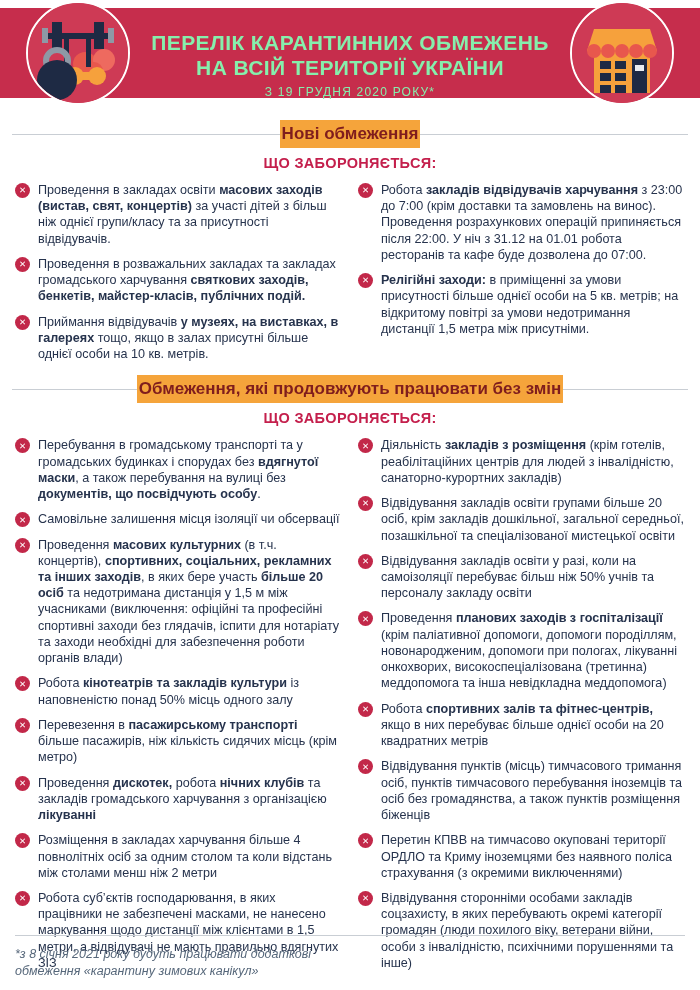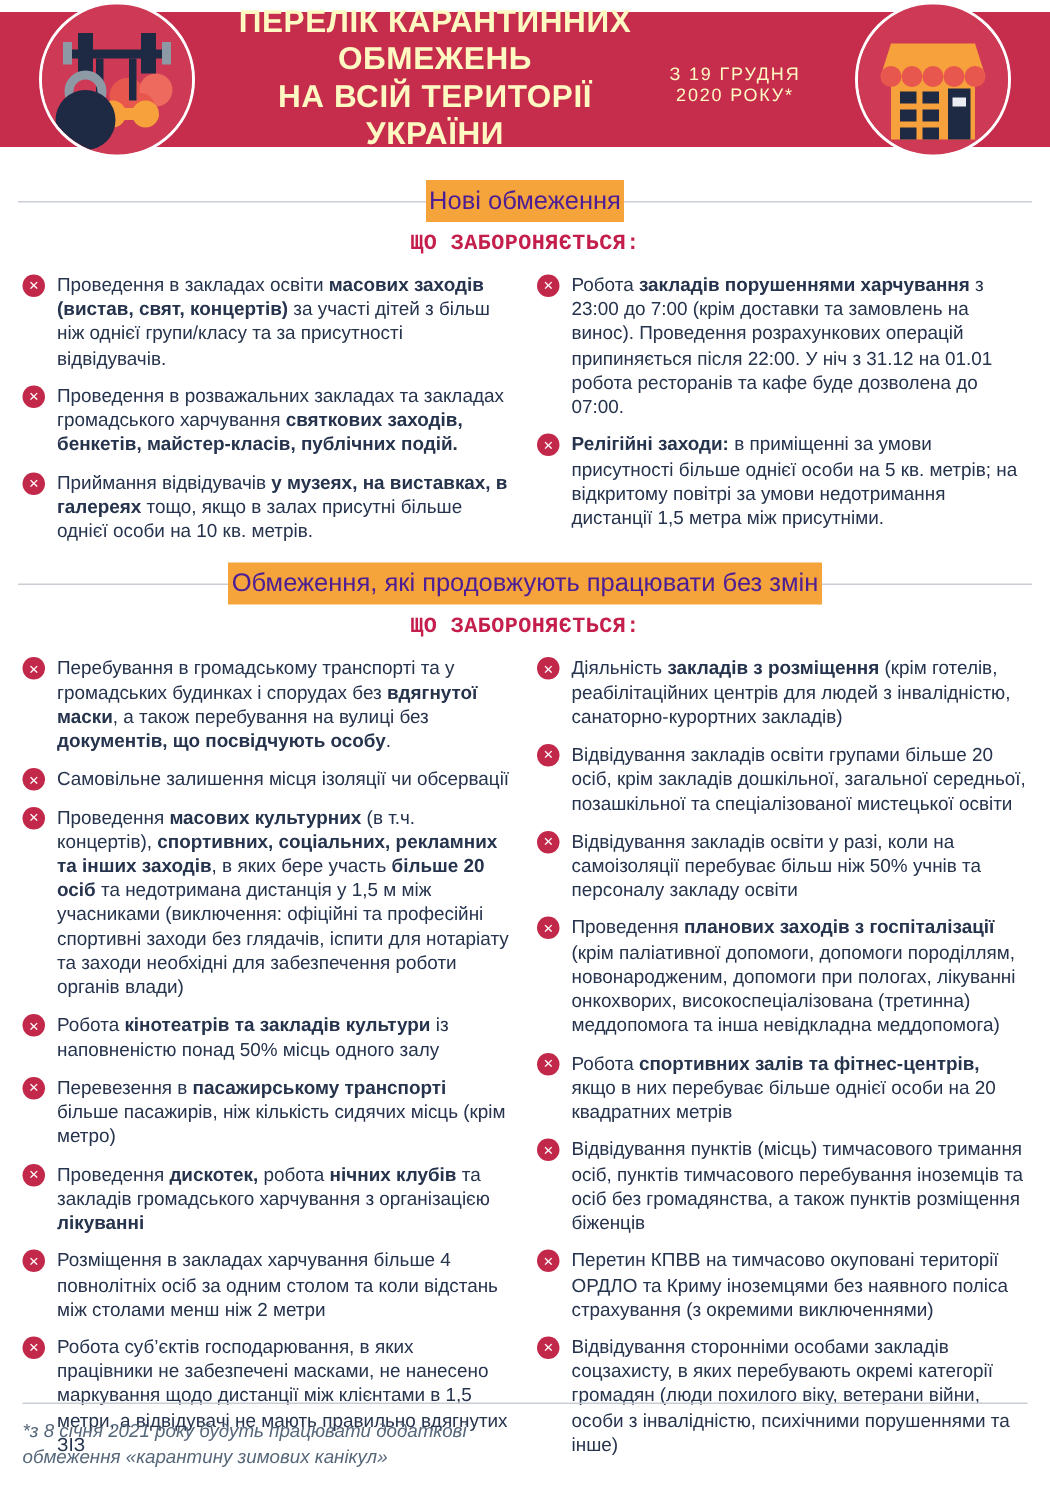--- a/index.html
+++ b/index.html
@@ -5,29 +5,29 @@
   html,body{margin:0;padding:0;}
   body{width:700px;height:990px;background:#ffffff;font-family:"Liberation Sans","DejaVu Sans",sans-serif;color:#26334D;}
   .page{position:relative;width:700px;height:990px;overflow:hidden;}
 
   
   .band{position:relative;margin-top:8px;height:90px;background:#C62D4C;}
   .hcircle{position:absolute;top:-7px;width:104px;height:104px;border-radius:50%;background:#CE3A55;border:2px solid #ffffff;box-sizing:border-box;overflow:hidden;}
   .hcircle.left{left:26px;}
   .hcircle.right{right:26px;}
   .hcircle svg{width:100%;height:100%;display:block;}
-  .titles{position:absolute;left:150px;right:150px;top:0;height:100%;display:flex;flex-direction:row;align-items:center;justify-content:center;text-align:center;color:#fef9c3;}
+  .titles{position:absolute;left:150px;right:150px;top:12px;height:100%;display:flex;flex-direction:column;align-items:center;justify-content:center;text-align:center;color:#86efac;}
   .title-main{font-size:21px;font-weight:bold;letter-spacing:.4px;line-height:1.18;}
   .title-sub{margin-top:5px;font-size:12px;font-weight:normal;letter-spacing:1.2px;}
 
   
   .sec-head{position:relative;text-align:center;}
   .sec-head .rule{position:absolute;left:12px;right:12px;top:50%;height:1px;background:#C9CED4;}
-  .badge{position:relative;display:inline-block;background:#F5A43B;color:#4c1d95;font-weight:normal;font-size:17px;padding:4px 2px;}
-  .prohibit{text-align:center;color:#C41F4C;font-weight:bold;font-size:14.5px;letter-spacing:.3px;margin-top:7px;font-family:Liberation Mono, monospace;}
+  .badge{position:relative;display:inline-block;background:#F5A43B;color:#7f1d1d;font-weight:bold;font-size:17px;padding:4px 2px;}
+  .prohibit{text-align:center;color:#C41F4C;font-weight:bold;font-size:14.5px;letter-spacing:.3px;margin-top:7px;}
 
   
   .cols{display:flex;gap:16px;padding:0 15px;margin-top:11px;}
   .col{flex:1;min-width:0;}
   .item{display:flex;align-items:flex-start;margin-bottom:9px;}
   .xmark{flex:0 0 15px;width:15px;height:15px;margin-top:1px;margin-right:8px;border-radius:50%;background:#C22849;color:#fff;font-size:8.5px;font-weight:bold;display:flex;align-items:center;justify-content:center;line-height:1;}
   .item p{margin:0;font-size:12.6px;line-height:1.29;}
   .item b{font-weight:bold;}
 
   .sec1-head{margin-top:22px;}
@@ -129,21 +129,21 @@
           <p><span>Проведення в розважальних закладах та закладах громадського харчування </span><b>святкових заходів, бенкетів, майстер-класів, публічних подій.</b></p>
         </div>
         <div class="item">
           <span class="xmark">✕</span>
           <p><span>Приймання відвідувачів </span><b>у музеях, на виставках, в галереях</b><span> тощо, якщо в залах присутні більше однієї особи на 10 кв. метрів.</span></p>
         </div>
       </div>
     <div class="col">
         <div class="item">
           <span class="xmark">✕</span>
-          <p><span>Робота </span><b>закладів порушеннями харчування</b><span> з 23:00 до 7:00 (крім доставки та замовлень на винос). Проведення розрахункових операцій припиняється після 22:00. У ніч з 31.12 на 01.01 робота ресторанів та кафе буде дозволена до 07:00.</span></p>
+          <p><span>Робота </span><b>закладів відвідувачів харчування</b><span> з 23:00 до 7:00 (крім доставки та замовлень на винос). Проведення розрахункових операцій припиняється після 22:00. У ніч з 31.12 на 01.01 робота ресторанів та кафе буде дозволена до 07:00.</span></p>
         </div>
         <div class="item">
           <span class="xmark">✕</span>
           <p><b>Релігійні заходи:</b><span> в приміщенні за умови присутності більше однієї особи на 5 кв. метрів; на відкритому повітрі за умови недотримання дистанції 1,5 метра між присутніми.</span></p>
         </div>
       </div>
   </div>
 
   <div class="sec-head sec2-head">
     <div class="rule"></div>

